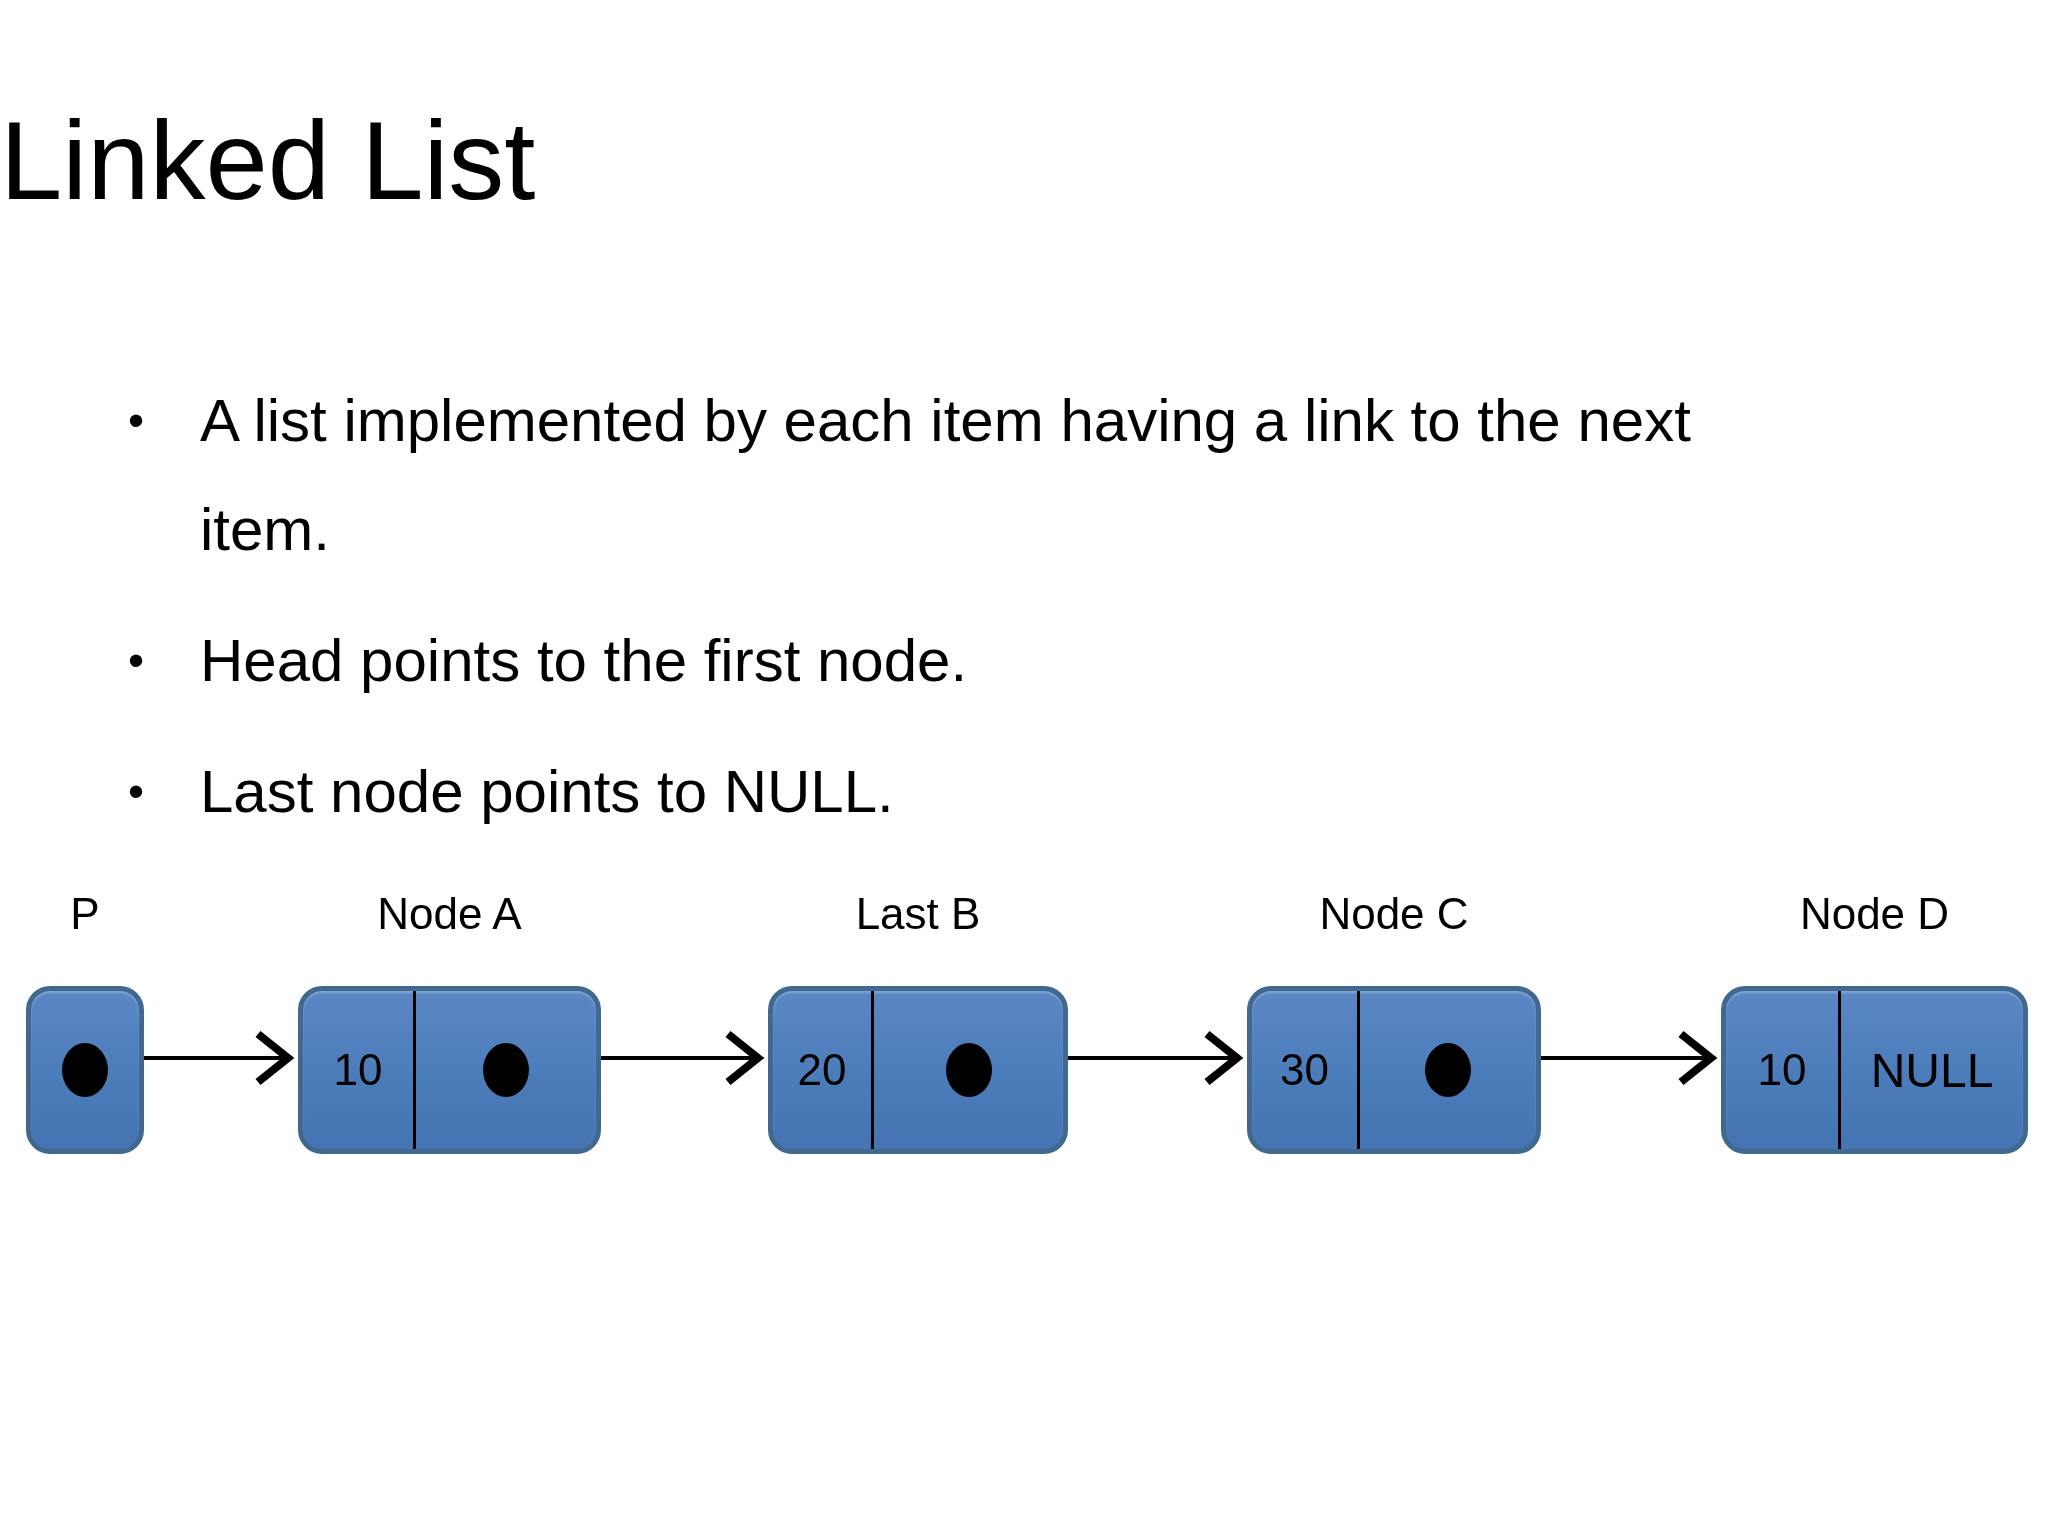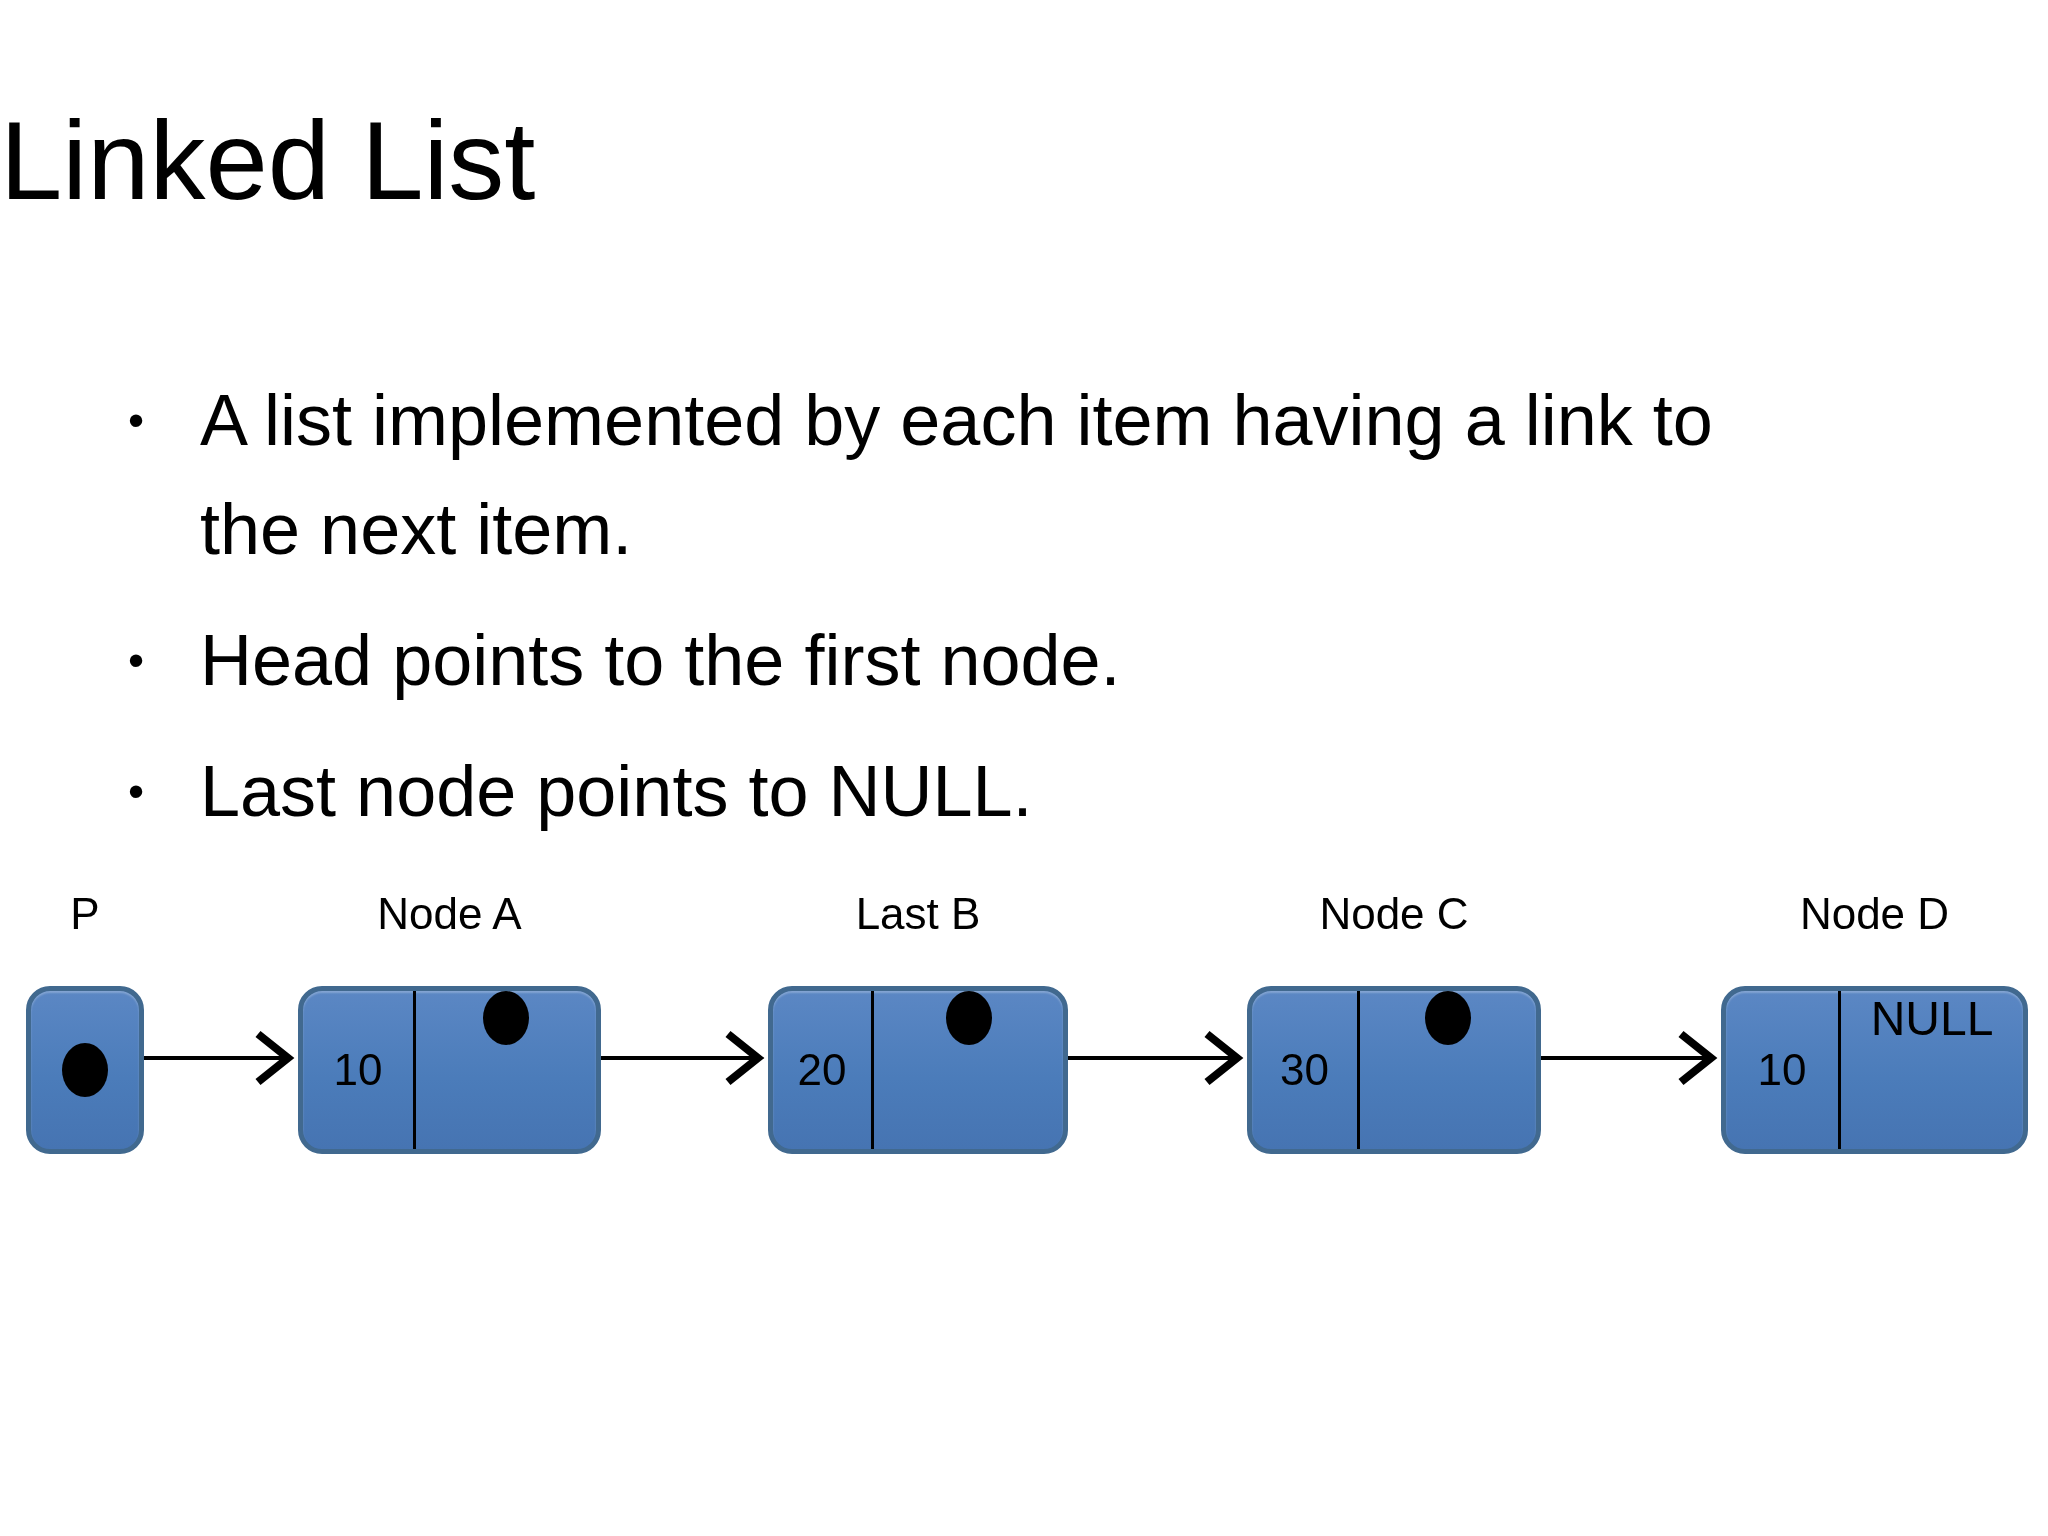--- a/index.html
+++ b/index.html
@@ -43,21 +43,21 @@
     margin-bottom: 22px;
   }
   .bullet .marker {
     flex: 0 0 72px;
     font-size: 46px;
     line-height: 109px;
     color: #000000;
   }
   .bullet .btext {
     flex: 1 1 auto;
-    font-size: 72px;
+    font-size: 60px;
     line-height: 109px;
     color: #000000;
   }
 
   
   .diagram {
     position: absolute;
     top: 880px;
     left: 0;
     width: 2048px;
@@ -103,20 +103,21 @@
     border-right: 3px solid #000000;
     display: flex;
     align-items: center;
     justify-content: center;
     font-size: 44px;
     color: #000000;
   }
   .cell-next {
     flex: 1 1 auto;
     display: flex;
+    align-items: center;
     justify-content: center;
     font-size: 48px;
     color: #000000;
   }
   .pointer-dot {
     width: 46px;
     height: 54px;
     background: #000000;
     border-radius: 50%;
   }

